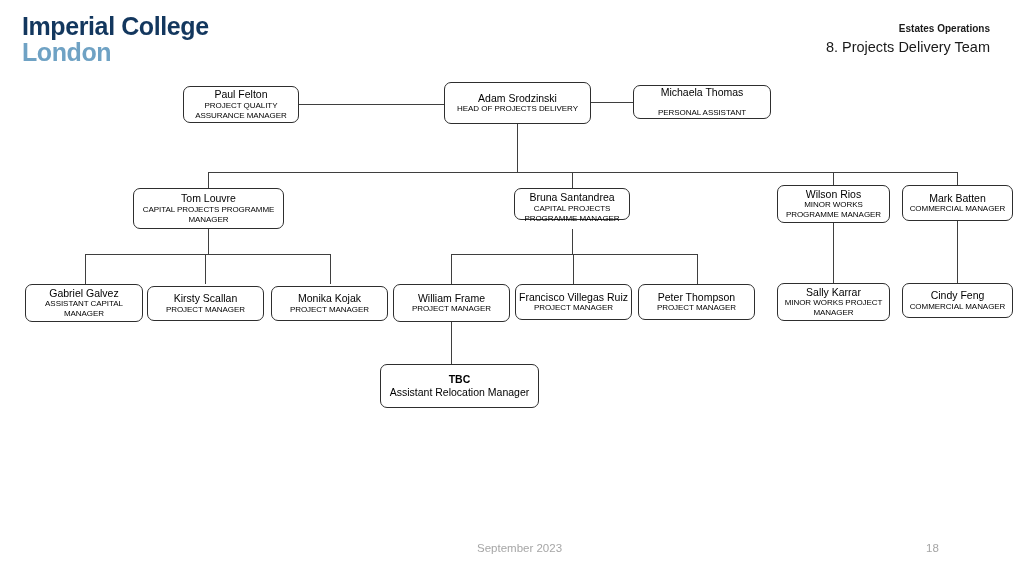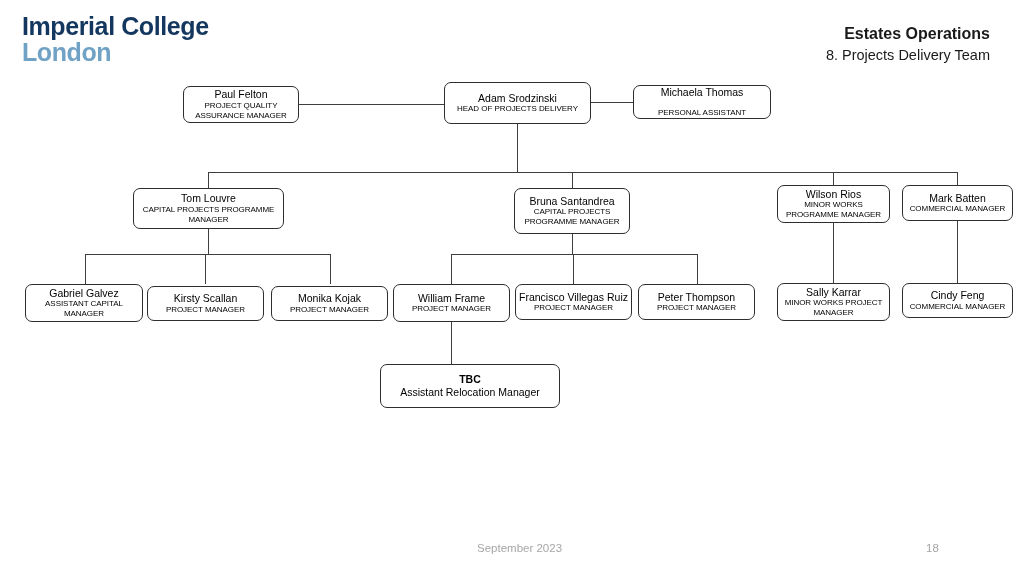--- a/index.html
+++ b/index.html
@@ -41,21 +41,21 @@
   }
 
   
   #title-block {
     position: absolute;
     right: 34px;
     top: 22px;
     text-align: right;
   }
   #title-block .t1 {
-    font-size: 16px;
+    font-size: 10px;
     font-weight: bold;
     color: #1a1a1a;
     display: block;
     line-height: 1.45;
   }
   #title-block .t2 {
     font-size: 14.5px;
     font-weight: normal;
     color: #1a1a1a;
     display: block;
@@ -171,21 +171,21 @@
     <span class="nm">Michaela Thomas</span>
     <span class="rl">PERSONAL ASSISTANT</span>
   </div>
 
   <div class="node" style="left:133px; top:188px; width:151px; height:41px;">
     <span class="nm">Tom Louvre</span>
     <span class="rl">CAPITAL PROJECTS PROGRAMME</span>
     <span class="rl">MANAGER</span>
   </div>
 
-  <div class="node" style="left:514px; top:188px; width:116px; height:46px;">
+  <div class="node" style="left:514px; top:188px; width:116px; height:32px;justify-content:space-between;">
     <span class="nm">Bruna Santandrea</span>
     <span class="rl">CAPITAL PROJECTS</span>
     <span class="rl">PROGRAMME MANAGER</span>
   </div>
 
   <div class="node" style="left:777px; top:185px; width:113px; height:38px;">
     <span class="nm">Wilson Rios</span>
     <span class="rl">MINOR WORKS</span>
     <span class="rl">PROGRAMME MANAGER</span>
   </div>
@@ -230,21 +230,21 @@
     <span class="nm">Sally Karrar</span>
     <span class="rl">MINOR WORKS PROJECT</span>
     <span class="rl">MANAGER</span>
   </div>
 
   <div class="node" style="left:902px; top:283px; width:111px; height:35px;">
     <span class="nm">Cindy Feng</span>
     <span class="rl">COMMERCIAL MANAGER</span>
   </div>
 
-  <div class="node bold-name mixed" style="left:380px; top:364px; width:180px; height:44px;">
+  <div class="node bold-name mixed" style="left:380px; top:364px; width:159px; height:44px;">
     <span class="nm">TBC</span>
     <span class="rl">Assistant Relocation Manager</span>
   </div>
 
   <div class="footer-text" id="footer-date">September 2023</div>
   <div class="footer-text" id="footer-page">18</div>
 
 </div>
 
 </body></html>

